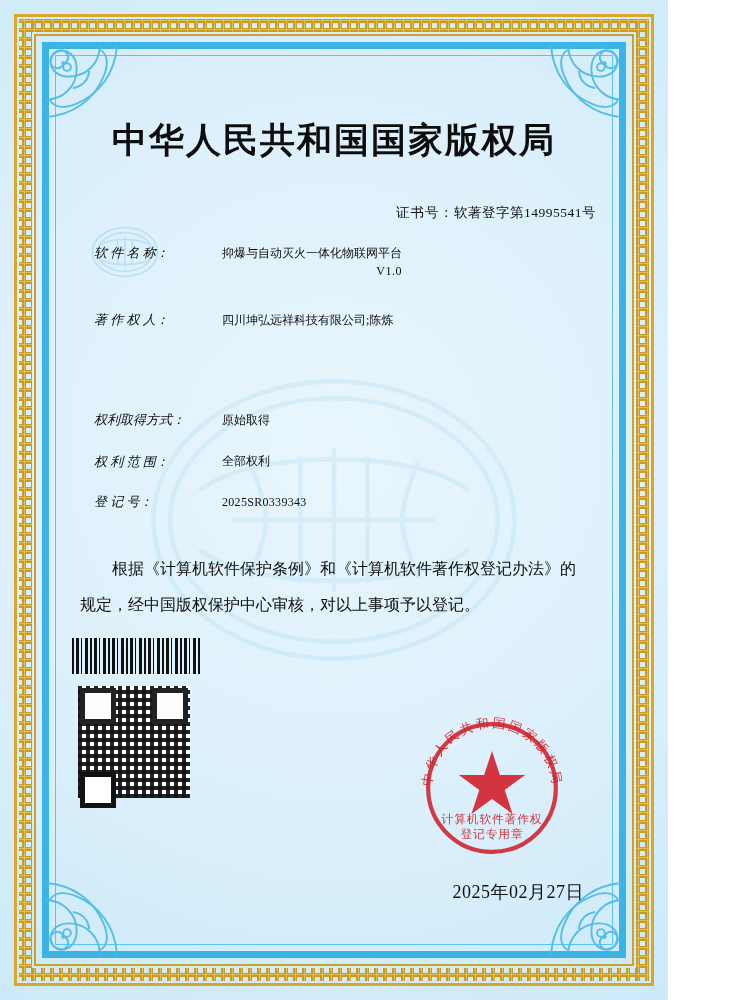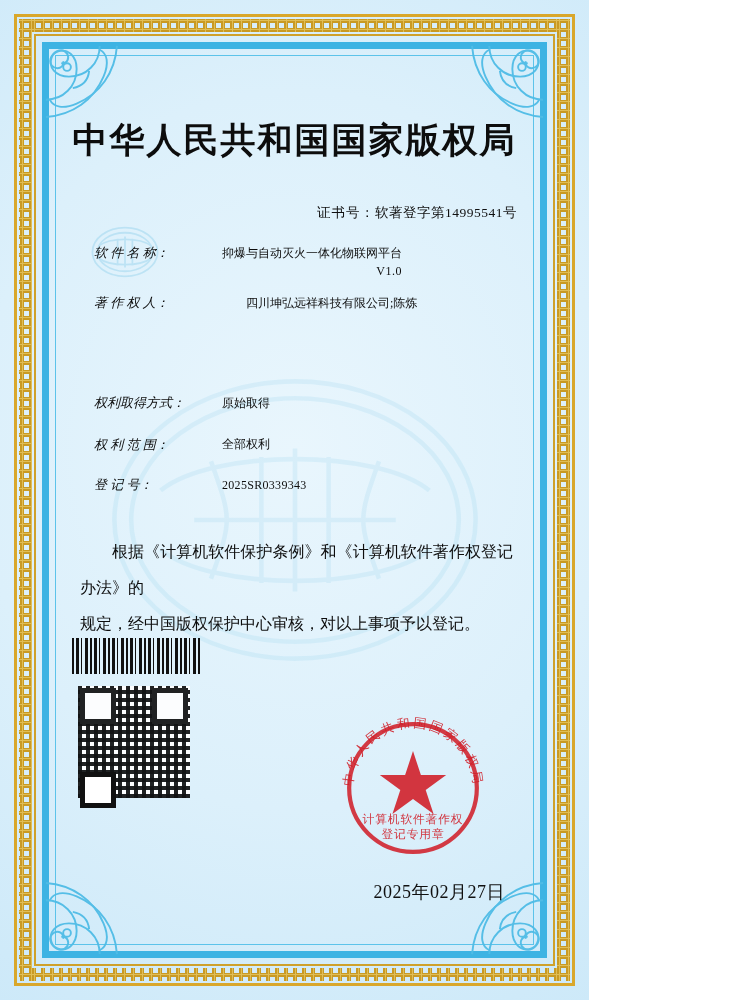--- a/index.html
+++ b/index.html
@@ -9,21 +9,21 @@
   body {
     width: 738px;
     height: 1000px;
     background: #ffffff;
     font-family: "Liberation Serif", serif;
     overflow: hidden;
   }
 
   .certificate {
     position: relative;
-    width: 589px;
+    width: 668px;
     height: 1000px;
     background:
       radial-gradient(ellipse 120% 80% at 50% 45%, #e9f6fd 0%, #dcf0fb 45%, #cfeaf9 75%, #c6e6f8 100%);
     box-sizing: border-box;
     overflow: hidden;
   }
 
   
   .border-outer {
     position: absolute;
@@ -175,21 +175,21 @@
     color: #0d0d0d;
     line-height: 1.55;
   }
   .row .val .sub {
     display: block;
     font-family: "Liberation Serif", serif;
     letter-spacing: 0.5px;
     text-align: right;
   }
 
-  .row.author { margin-top: 13px; gap: 24px; }
+  .row.author { margin-top: 30px; }
   .row.acquire { margin-top: 82px; }
   .row.scope  { margin-top: 22px; align-items: flex-end; }
   .row.regno  { margin-top: 22px; }
   .row.regno .val { font-family: "Liberation Serif", serif; letter-spacing: .3px; }
 
   .statement {
     margin-top: 40px;
     padding: 0 10px 0 14px;
     font-size: 16px;
     line-height: 2.25;

